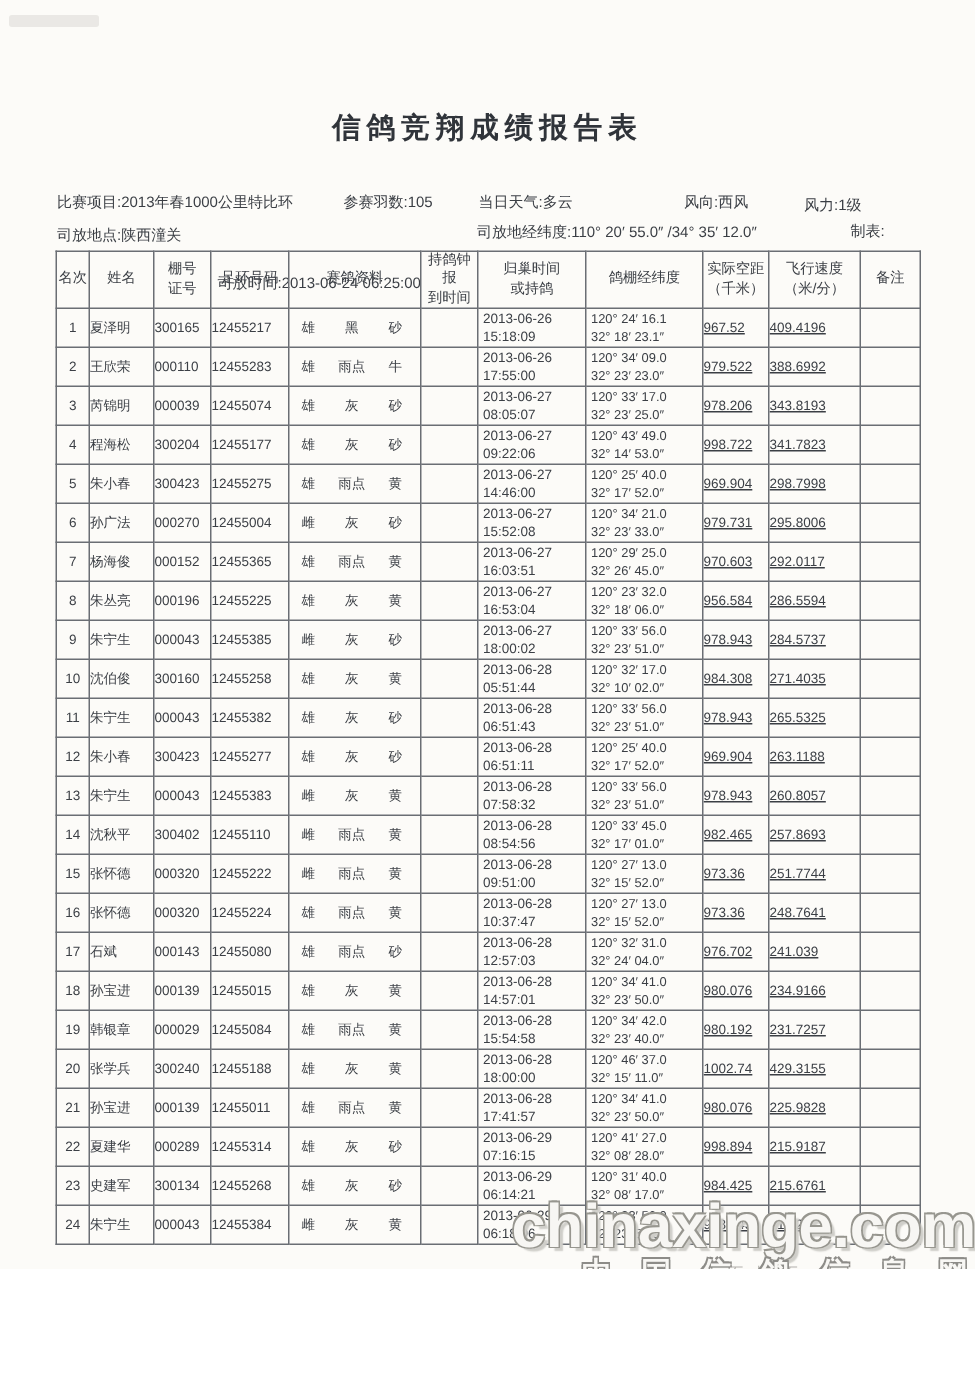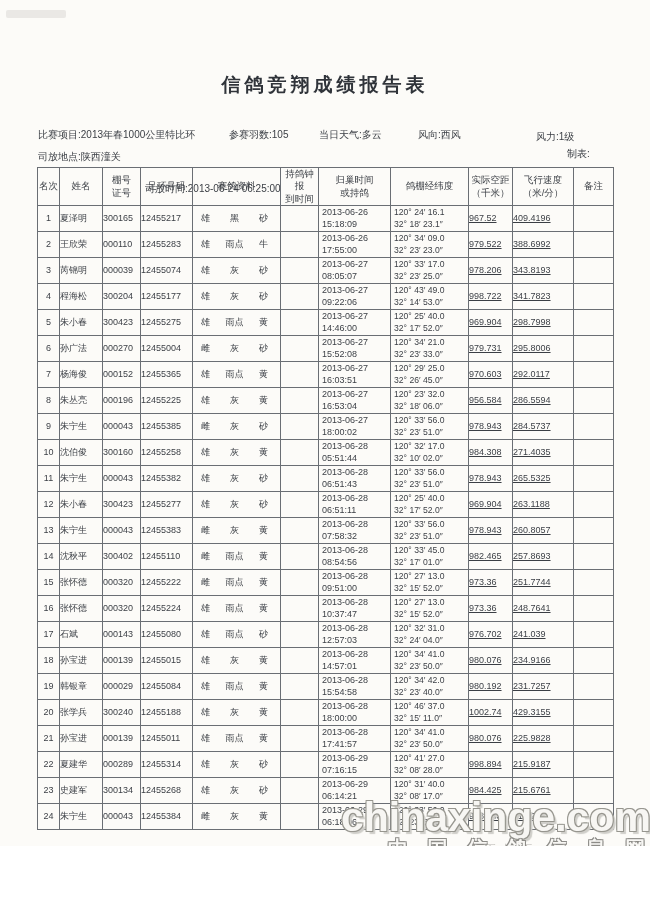--- a/index.html
+++ b/index.html
@@ -57,25 +57,26 @@
 <div class="page">
 
   <div class="artifact" style="left:6px;top:10px;width:60px;height:8px;"></div>
   <div class="artifact" style="left:180px;top:898px;width:160px;height:6px;"></div>
 
   <div class="doc-title">信鸽竞翔成绩报告表</div>
 
   <span class="info-item" style="left:38px;top:128px;">比赛项目:2013年春1000公里特比环</span>
   <span class="info-item" style="left:229px;top:128px;">参赛羽数:105</span>
   <span class="info-item" style="left:319px;top:128px;">当日天气:多云</span>
-  <span class="info-item" style="left:418px;top:128px;">风向:西风</span>
+  <span class="info-item" style="left:456px;top:128px;">风向:西风</span>
   <span class="info-item" style="left:536px;top:130px;">风力:1级</span>
 
   <span class="info-item" style="left:38px;top:150px;">司放地点:陕西潼关</span>
   <span class="info-item" style="left:145px;top:150px;margin-top:32px;">司放时间:2013-06-24 06:25:00</span>
+  <span class="info-item" style="left:318px;top:148px;">司放地经纬度:110° 20′ 55.0″ /34° 35′ 12.0″</span>
   <span class="info-item" style="left:567px;top:147px;">制表:</span>
 
   <table class="results">
     <colgroup>
       <col style="width:22px">
         <col style="width:43px">
         <col style="width:38px">
       <col style="width:52px">
         <col style="width:88px">
         <col style="width:38px">

